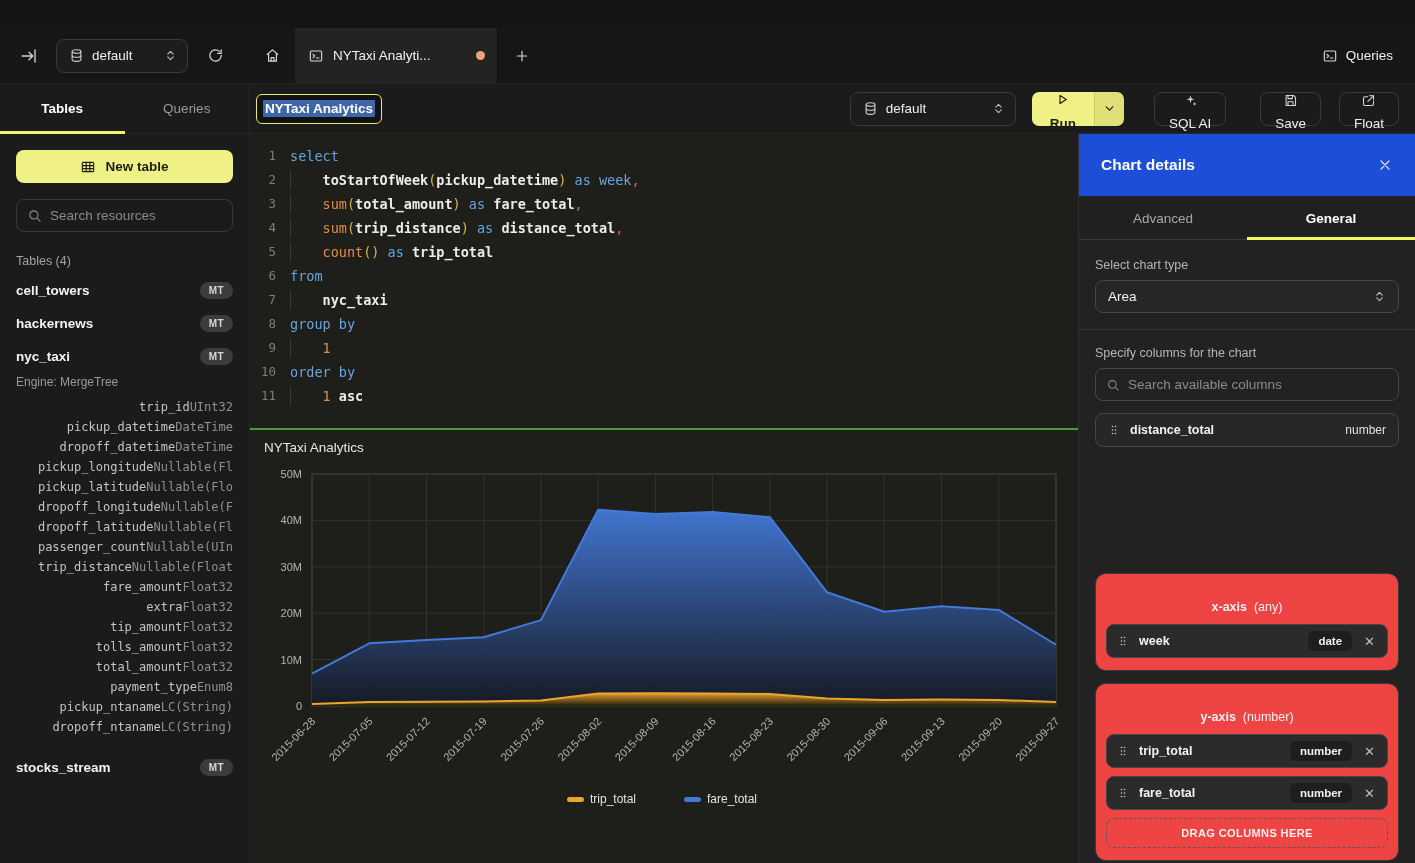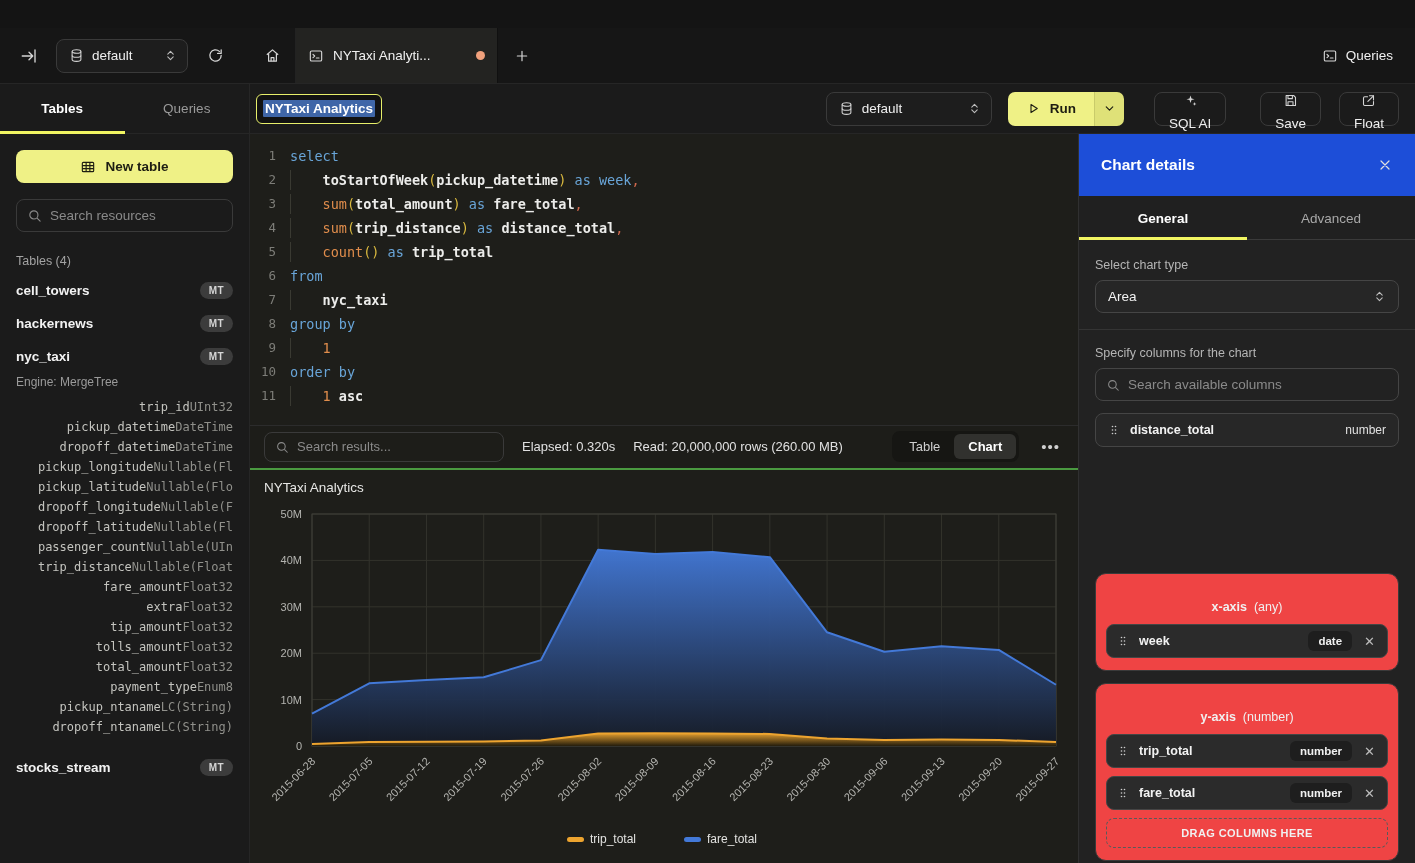--- a/index.html
+++ b/index.html
@@ -37,21 +37,21 @@
     display:flex; align-items:center; padding:0 16px 0 6px; }
   .title-box { border:1.5px solid #e7ef6a; border-radius:6px; background:#121212; height:30px;
     display:flex; align-items:center; padding:0 6px; font-size:13.5px; font-weight:700; }
   .title-box .sel { background:#3f66a8; color:#fff; padding:1px 2px; border-radius:1px; }
   .tool-right { margin-left:auto; display:flex; align-items:center; }
   .btn { display:flex; align-items:center; gap:8px; height:34px; padding:0 14px;
     background:transparent; border:1px solid #3a3a3a; border-radius:8px; font-size:13.5px;
     color:#efefef; cursor:pointer;flex-direction:column; }
   .run-btn { display:flex; height:34px; border-radius:7px; overflow:hidden; cursor:pointer; }
   .run-main { background:#eff186; color:#1d1d12; display:flex; align-items:center; gap:9px;
-    padding:0 18px; font-size:13.5px; font-weight:700; }
+    padding:0 18px; font-size:13.5px; font-weight:700;flex-direction:column; }
   .run-caret { background:#dfe178; display:flex; align-items:center; padding:0 8px; border-left:1px solid #c9cb6a; }
   .split-caret { border-left:1px solid #3a3a3a; margin-left:6px; padding-left:8px; display:flex; align-items:center; }
 
   
   .sidebar { grid-column:1; grid-row:3; background:#1b1b1b; border-right:1px solid #262626;
     padding:16px 16px 0; overflow:hidden; }
   .new-table { width:100%; height:33px; background:#eff186; border:none; border-radius:8px;
     display:flex; align-items:center; justify-content:center; gap:9px; font-size:13.5px;
     font-weight:700; color:#1d1d12; cursor:pointer; font-family:inherit; }
   .search-box { margin-top:16px; height:33px; border:1px solid #3a3a3a; border-radius:8px;
@@ -419,36 +419,20 @@
         <div class="eline">
           <span class="gut">10</span>
           <span class="code"><span class="seg-kw">order by</span></span>
         </div>
         <div class="eline">
           <span class="gut">11</span>
           <span class="code"><span class="seg-ind"></span><span class="seg-num">1</span><span> </span><span class="seg-id">asc</span></span>
         </div>
       </div>
 
-    <div class="results-bar">
-      <div class="rsearch">
-        <svg class="ic" width="14" height="14" viewBox="0 0 24 24" fill="none" stroke="#8a8a8a" stroke-width="1.8" stroke-linecap="round">
-            <circle cx="11" cy="11" r="6.5"></circle>
-            <path d="M16.5 16.5L21 21"></path>
-          </svg>
-        <input placeholder="Search results..." style="">
-      </div>
-      <span class="meta">Elapsed: 0.320s</span>
-      <span class="meta">Read: 20,000,000 rows (260.00 MB)</span>
-      <div class="seg-toggle">
-        <span class="seg-item">Table</span>
-        <span class="seg-item active">Chart</span>
-      </div>
-      <span class="more-dots">•••</span>
-    </div>
 
     <div class="green-line"></div>
 
     <div class="chart-pane">
       <svg id="chart-svg" width="828" height="417" viewBox="0 0 828 417">
           <defs>
             <linearGradient id="grad0" x1="0" y1="0" x2="0" y2="1">
               <stop offset="0%" stop-color="#eda42f" stop-opacity="0.95"></stop>
               <stop offset="100%" stop-color="#241d0b" stop-opacity="0.95"></stop>
             </linearGradient>
@@ -512,22 +496,22 @@
   </div>
 
   <div class="panel">
     <div class="p-head">
       <span class="p-title">Chart details</span>
       <svg class="ic" width="16" height="16" viewBox="0 0 24 24" fill="none" stroke="#e0e0e0" stroke-width="1.8" stroke-linecap="round">
           <path d="M6 6l12 12M18 6L6 18"></path>
         </svg>
     </div>
     <div class="p-tabs">
+      <div class="p-tab">Advanced</div>
       <div class="p-tab active">General</div>
-      <div class="p-tab">Advanced</div>
     </div>
     <div class="p-body">
       <div class="p-label">Select chart type</div>
       <div class="p-select">
         <span>Area</span>
         <svg class="ic" width="13" height="13" viewBox="0 0 24 24" fill="none" stroke="#bdbdbd" stroke-width="2" stroke-linecap="round" stroke-linejoin="round">
             <path d="M7 9.5l5-5 5 5M7 14.5l5 5 5-5"></path>
           </svg>
       </div>
       <div class="p-div"></div>

